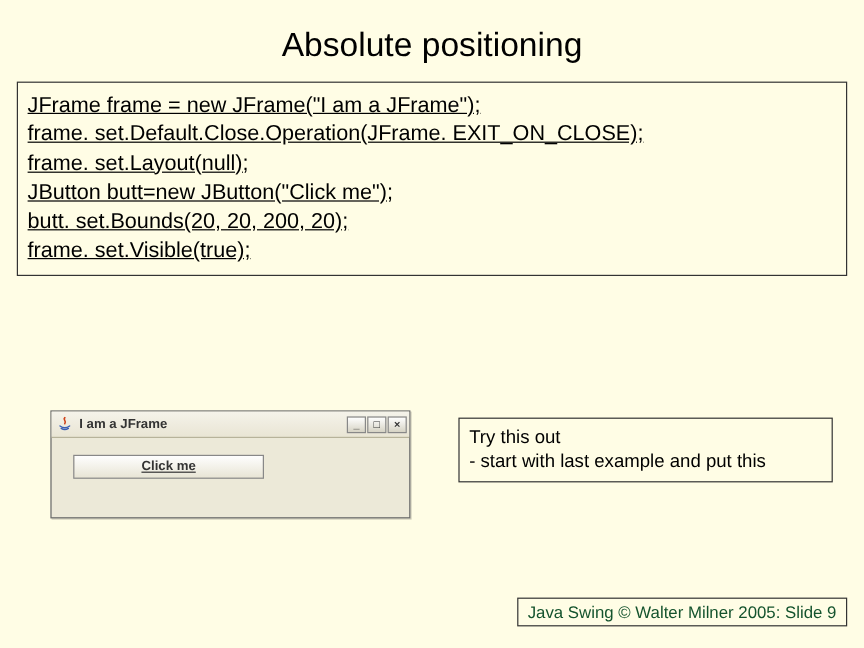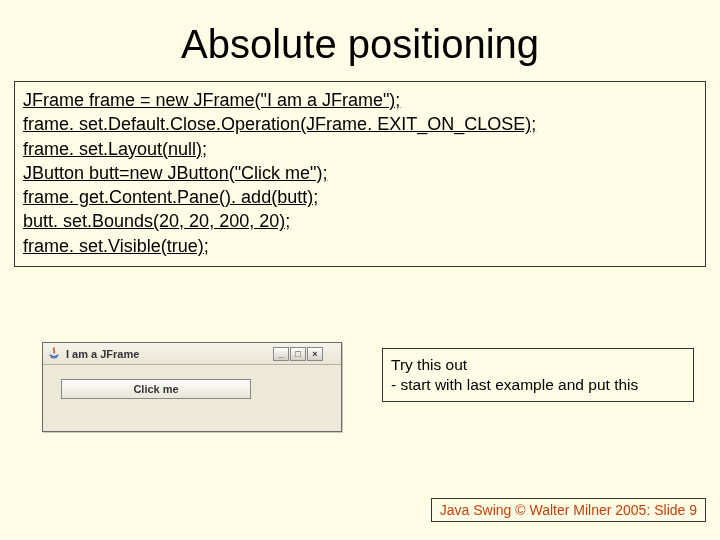--- a/index.html
+++ b/index.html
@@ -7,21 +7,21 @@
     margin: 0;
     width: 720px;
     height: 540px;
     background: #fffde5;
     font-family: Arial, sans-serif;
     position: relative;
     overflow: hidden;
   }
   .title {
     text-align: center;
-    font-size: 40px;
+    font-size: 28px;
     margin-top: 22px;
     margin-bottom: 14px;
     color: #000;
   }
   .code-box {
     margin: 0 14px;
     border: 1px solid #333;
     padding: 6px 8px 8px 8px;
     font-size: 18px;
     line-height: 1.35;
@@ -44,21 +44,21 @@
     border: 1px solid #6a6a6a;
     background: #ece9d8;
     box-shadow: 1px 1px 0 rgba(0,0,0,0.2);
   }
   .titlebar {
     height: 22px;
     background: linear-gradient(#f5f3ea, #e9e5d4);
     border-bottom: 1px solid #b7b39a;
     display: flex;
     align-items: center;
-    padding: 0 18px 0 4px;
+    padding: 0 2px 0 4px;
     font-size: 11px;
     font-weight: bold;
     color: #333;
   }
   .java-icon {
     width: 14px; height: 14px;
     margin-right: 5px;
     display: flex; align-items: center; justify-content: center;
   }
   .java-icon svg { display: block; }
@@ -73,28 +73,28 @@
     font-family: Arial, sans-serif;
   }
   .jframe-body {
     position: relative;
     height: 68px;
   }
   .click-btn {
     position: absolute;
     left: 18px;
     top: 14px;
-    width: 190px;
+    width: 159px;
     height: 20px;
     border: 1px solid #888;
     background: linear-gradient(#fefefe, #e8e5d5);
     font-size: 11px;
     font-weight: bold;
     color: #333;
-    display: flex; align-items: center; justify-content: center;
+    display: flex; align-items: center; justify-content: center; text-decoration: underline;
   }
   .note-box {
     position: absolute;
     left: 382px;
     top: 0;
     right: 0;
     width: 312px;
     border: 1px solid #333;
     padding: 6px 8px;
     font-size: 15.5px;
@@ -102,34 +102,33 @@
     color: #000;
     margin-top: 12px;
   }
   .footer-box {
     position: absolute;
     right: 14px;
     bottom: 18px;
     border: 1px solid #333;
     padding: 3px 8px;
     font-size: 14px;
-    color: #c2410c;
+    color: #14532d;
   }
 </style>
 </head>
 <body>
 
 <div class="title">Absolute positioning</div>
 
 <div class="code-box">
   <div class="code-line">JFrame frame = new JFrame("I am a JFrame");</div>
   <div class="code-line">frame. set.Default.Close.Operation(JFrame. EXIT_ON_CLOSE);</div>
   <div class="code-line">frame. set.Layout(null);</div>
   <div class="code-line">JButton butt=new JButton("Click me");</div>
-  <div class="code-line">frame. get.Content.Pane(). add(butt);</div>
   <div class="code-line">butt. set.Bounds(20, 20, 200, 20);</div>
   <div class="code-line">frame. set.Visible(true);</div>
 </div>
 
 <div class="lower">
   <div class="jframe">
     <div class="titlebar">
       <span class="java-icon">
         <svg width="14" height="14" viewBox="0 0 14 14">
           <path d="M7 1 C5 3 9 4 7 6" stroke="#d0441b" stroke-width="1.4" fill="none" stroke-linecap="round"></path>

